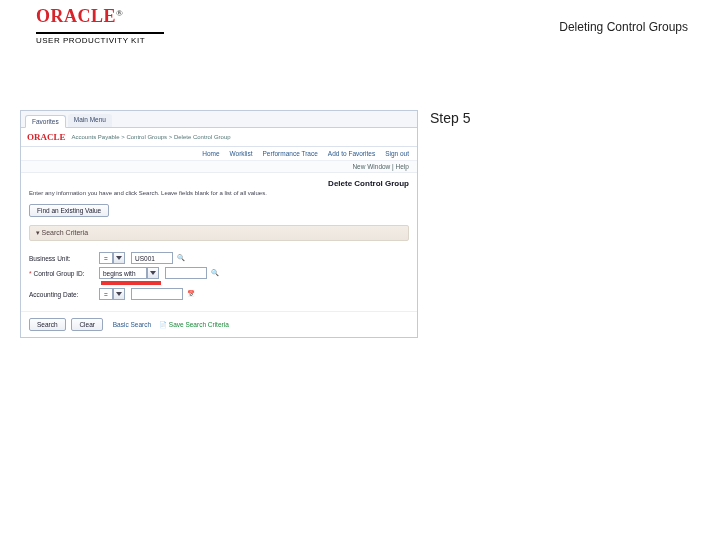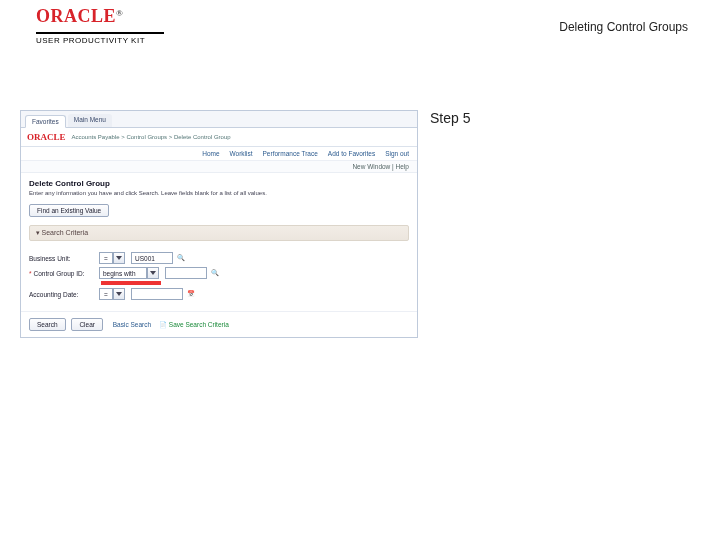--- a/index.html
+++ b/index.html
@@ -24,21 +24,21 @@
   .app { width: 398px; border: 1px solid #bfcadb; background: #fff; font-size: 6.5px; color: #3a4a6b; }
   .app .tabs { display: flex; gap: 2px; padding: 3px 4px 0; background: #f4f6fa; border-bottom: 1px solid #c6d0df; }
   .app .tabs .tab { padding: 2px 6px; border-top-left-radius: 3px; border-top-right-radius: 3px; background: #eceff5; }
   .app .tabs .tab.active { background: #fff; border: 1px solid #c6d0df; border-bottom: 1px solid #fff; position: relative; top: 1px; }
   .app .crumbs { display: flex; align-items: center; padding: 4px 6px; background: #fff; border-bottom: 1px solid #dbe2ec; font-size: 6px; color: #577; }
   .app .minilogo { margin-right: 6px; font-family: Georgia, serif; font-weight: 700; color: #d8232a; font-size: 9px; }
   .app .links { display: flex; gap: 10px; justify-content: flex-end; padding: 3px 8px; background: #fff; border-bottom: 1px solid #eceff5; }
   .app .links span { color: #2b5a8e; }
   .app .meta { text-align: right; padding: 2px 8px; color: #566; background: #fafbfd; border-bottom: 1px solid #eaeef4; }
 
-  .app .pgh { padding: 6px 8px 2px; font-weight: 700; color: #112; font-size: 8px; }
+  .app .pgh { padding: 6px 8px 2px; font-weight: 700; color: #112; font-size: 8px; text-align: right; }
   .app .desc { padding: 0 8px 4px; color: #445; font-size: 6px; }
   .app .btnrow { padding: 4px 8px; }
   .app .btn { display: inline-block; padding: 2px 7px; border: 1px solid #9aa8bf; border-radius: 2px; background: linear-gradient(#fdfdfe,#eceff5); color: #223; font-size: 6.5px; }
 
   .app .band { margin: 4px 8px; padding: 3px 6px; background: linear-gradient(#f2ede6,#ece6de); border: 1px solid #dcd5ca; border-radius: 2px; color: #544; font-size: 7px; }
   .app .form { padding: 4px 8px 8px; }
   .app .frow { display: flex; align-items: center; margin: 3px 0; }
   .app .frow .lbl { width: 70px; color: #223; }
   .app .frow .req { color: #c33; margin-right: 2px; }
   .app .frow .inp { height: 12px; border: 1px solid #98a8bf; background: #fff; padding: 0 3px; display: inline-flex; align-items: center; color: #223; }

